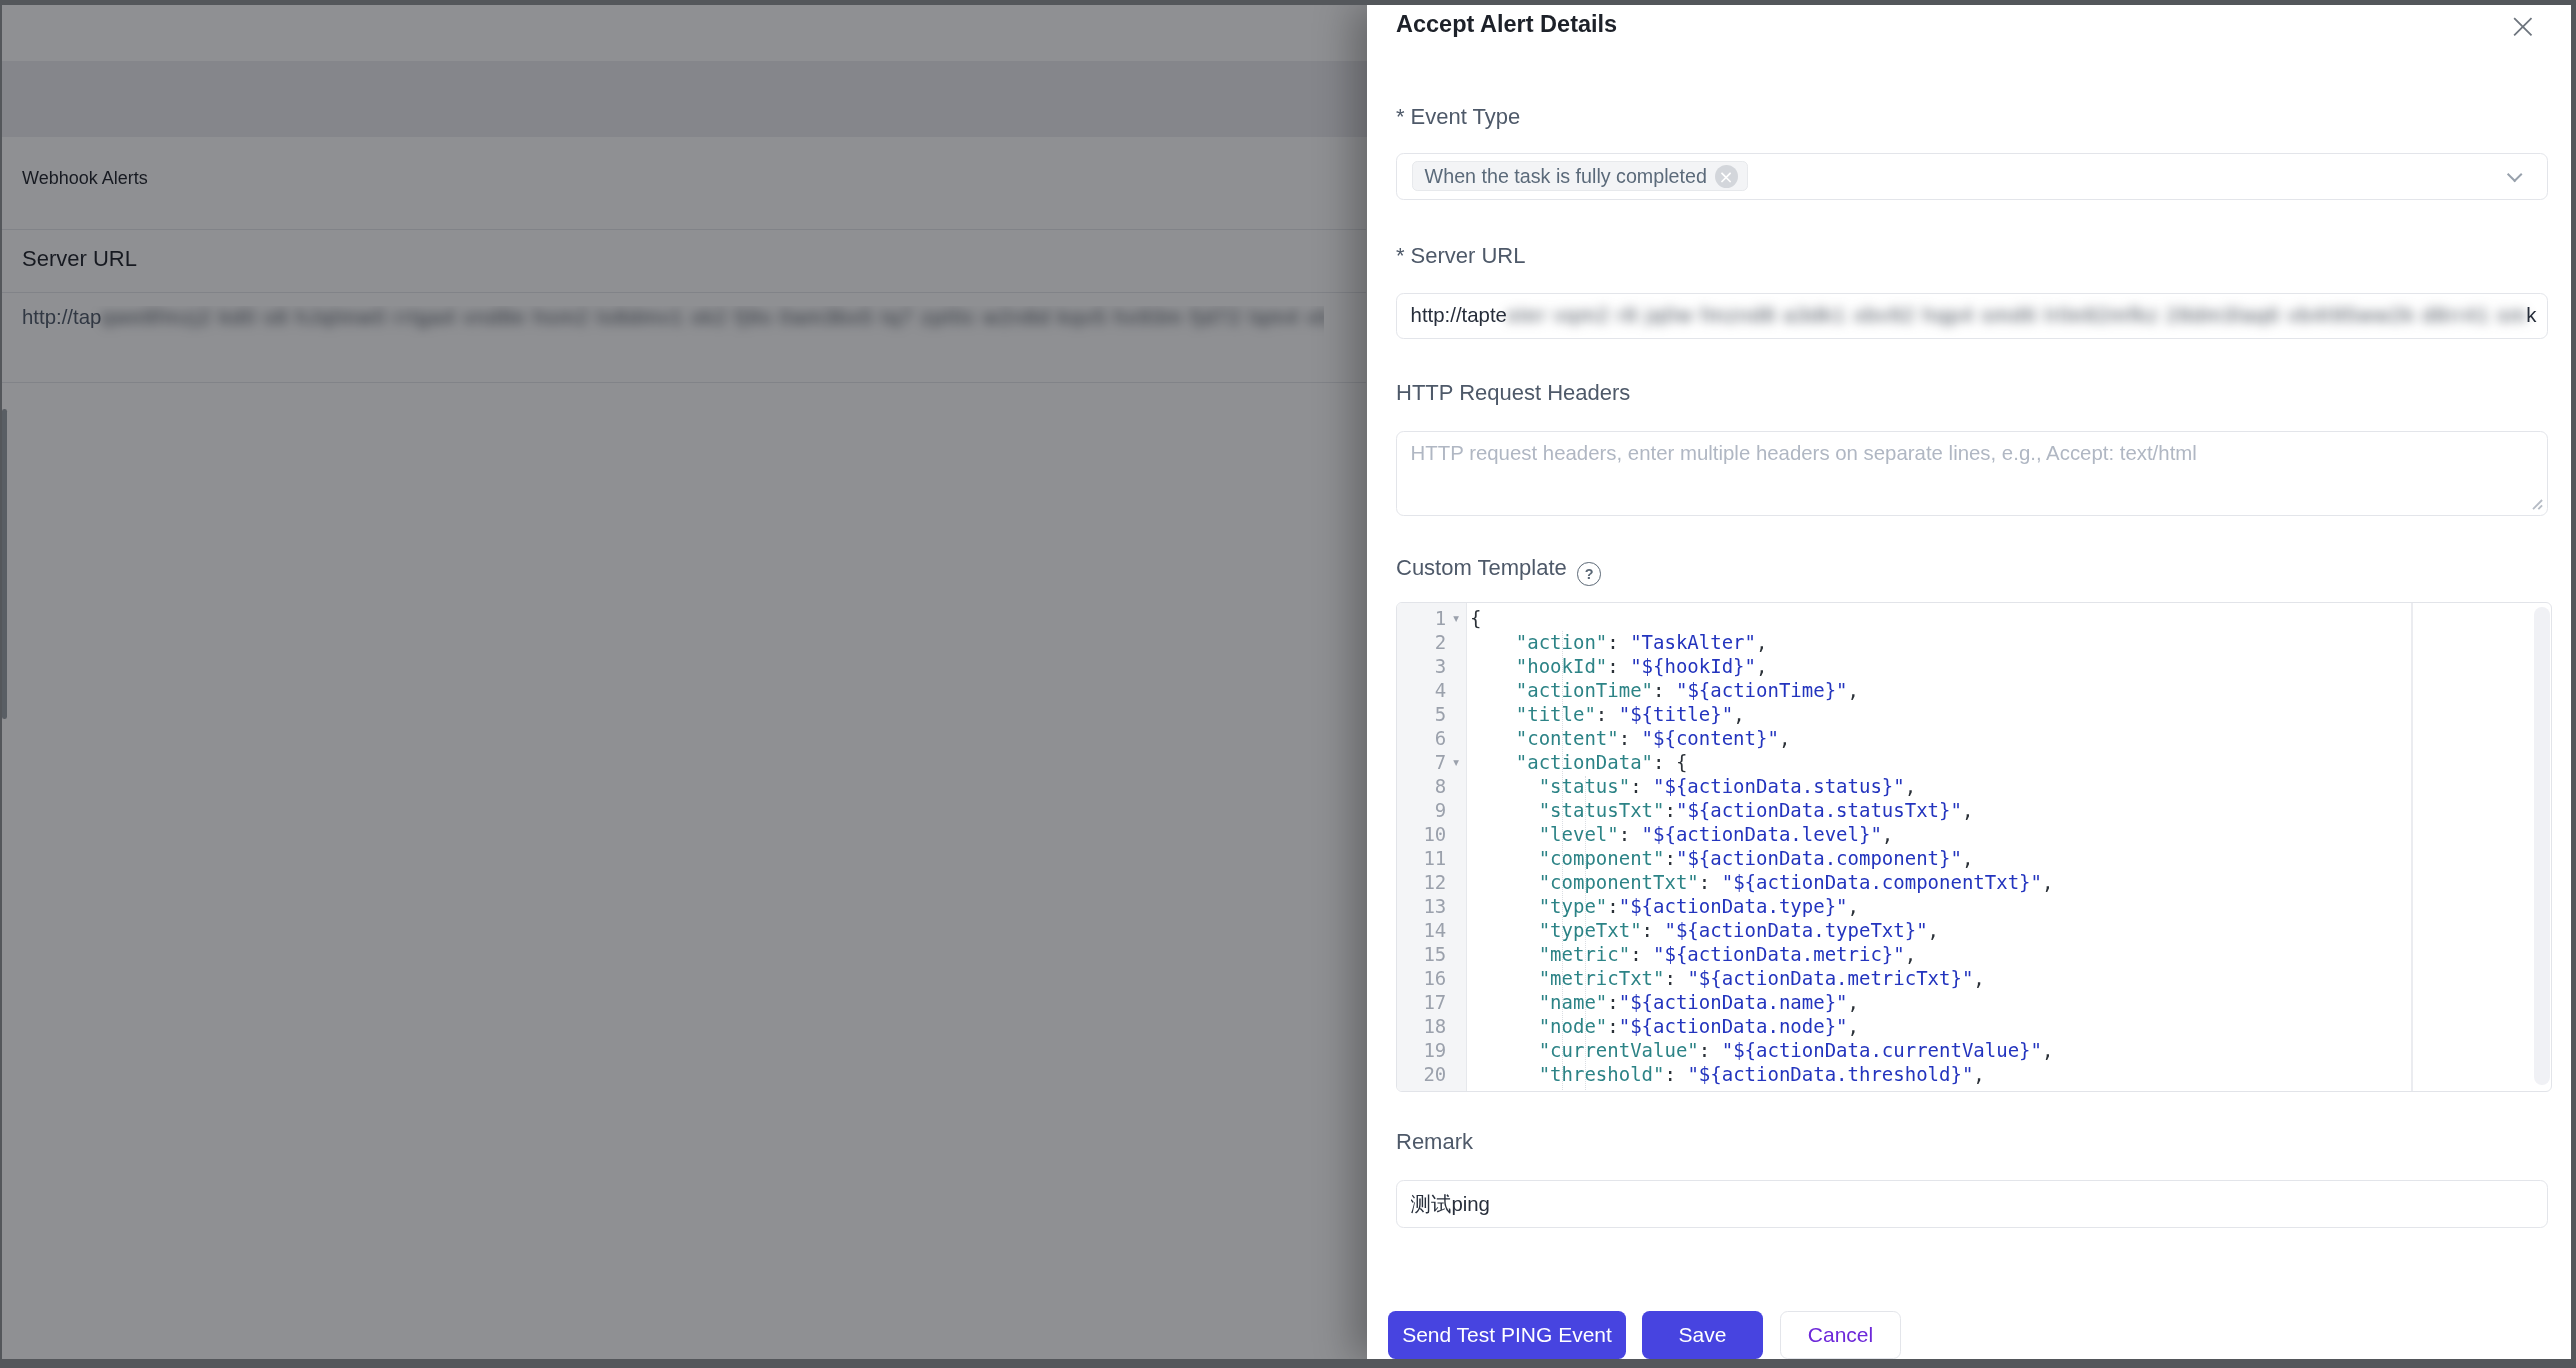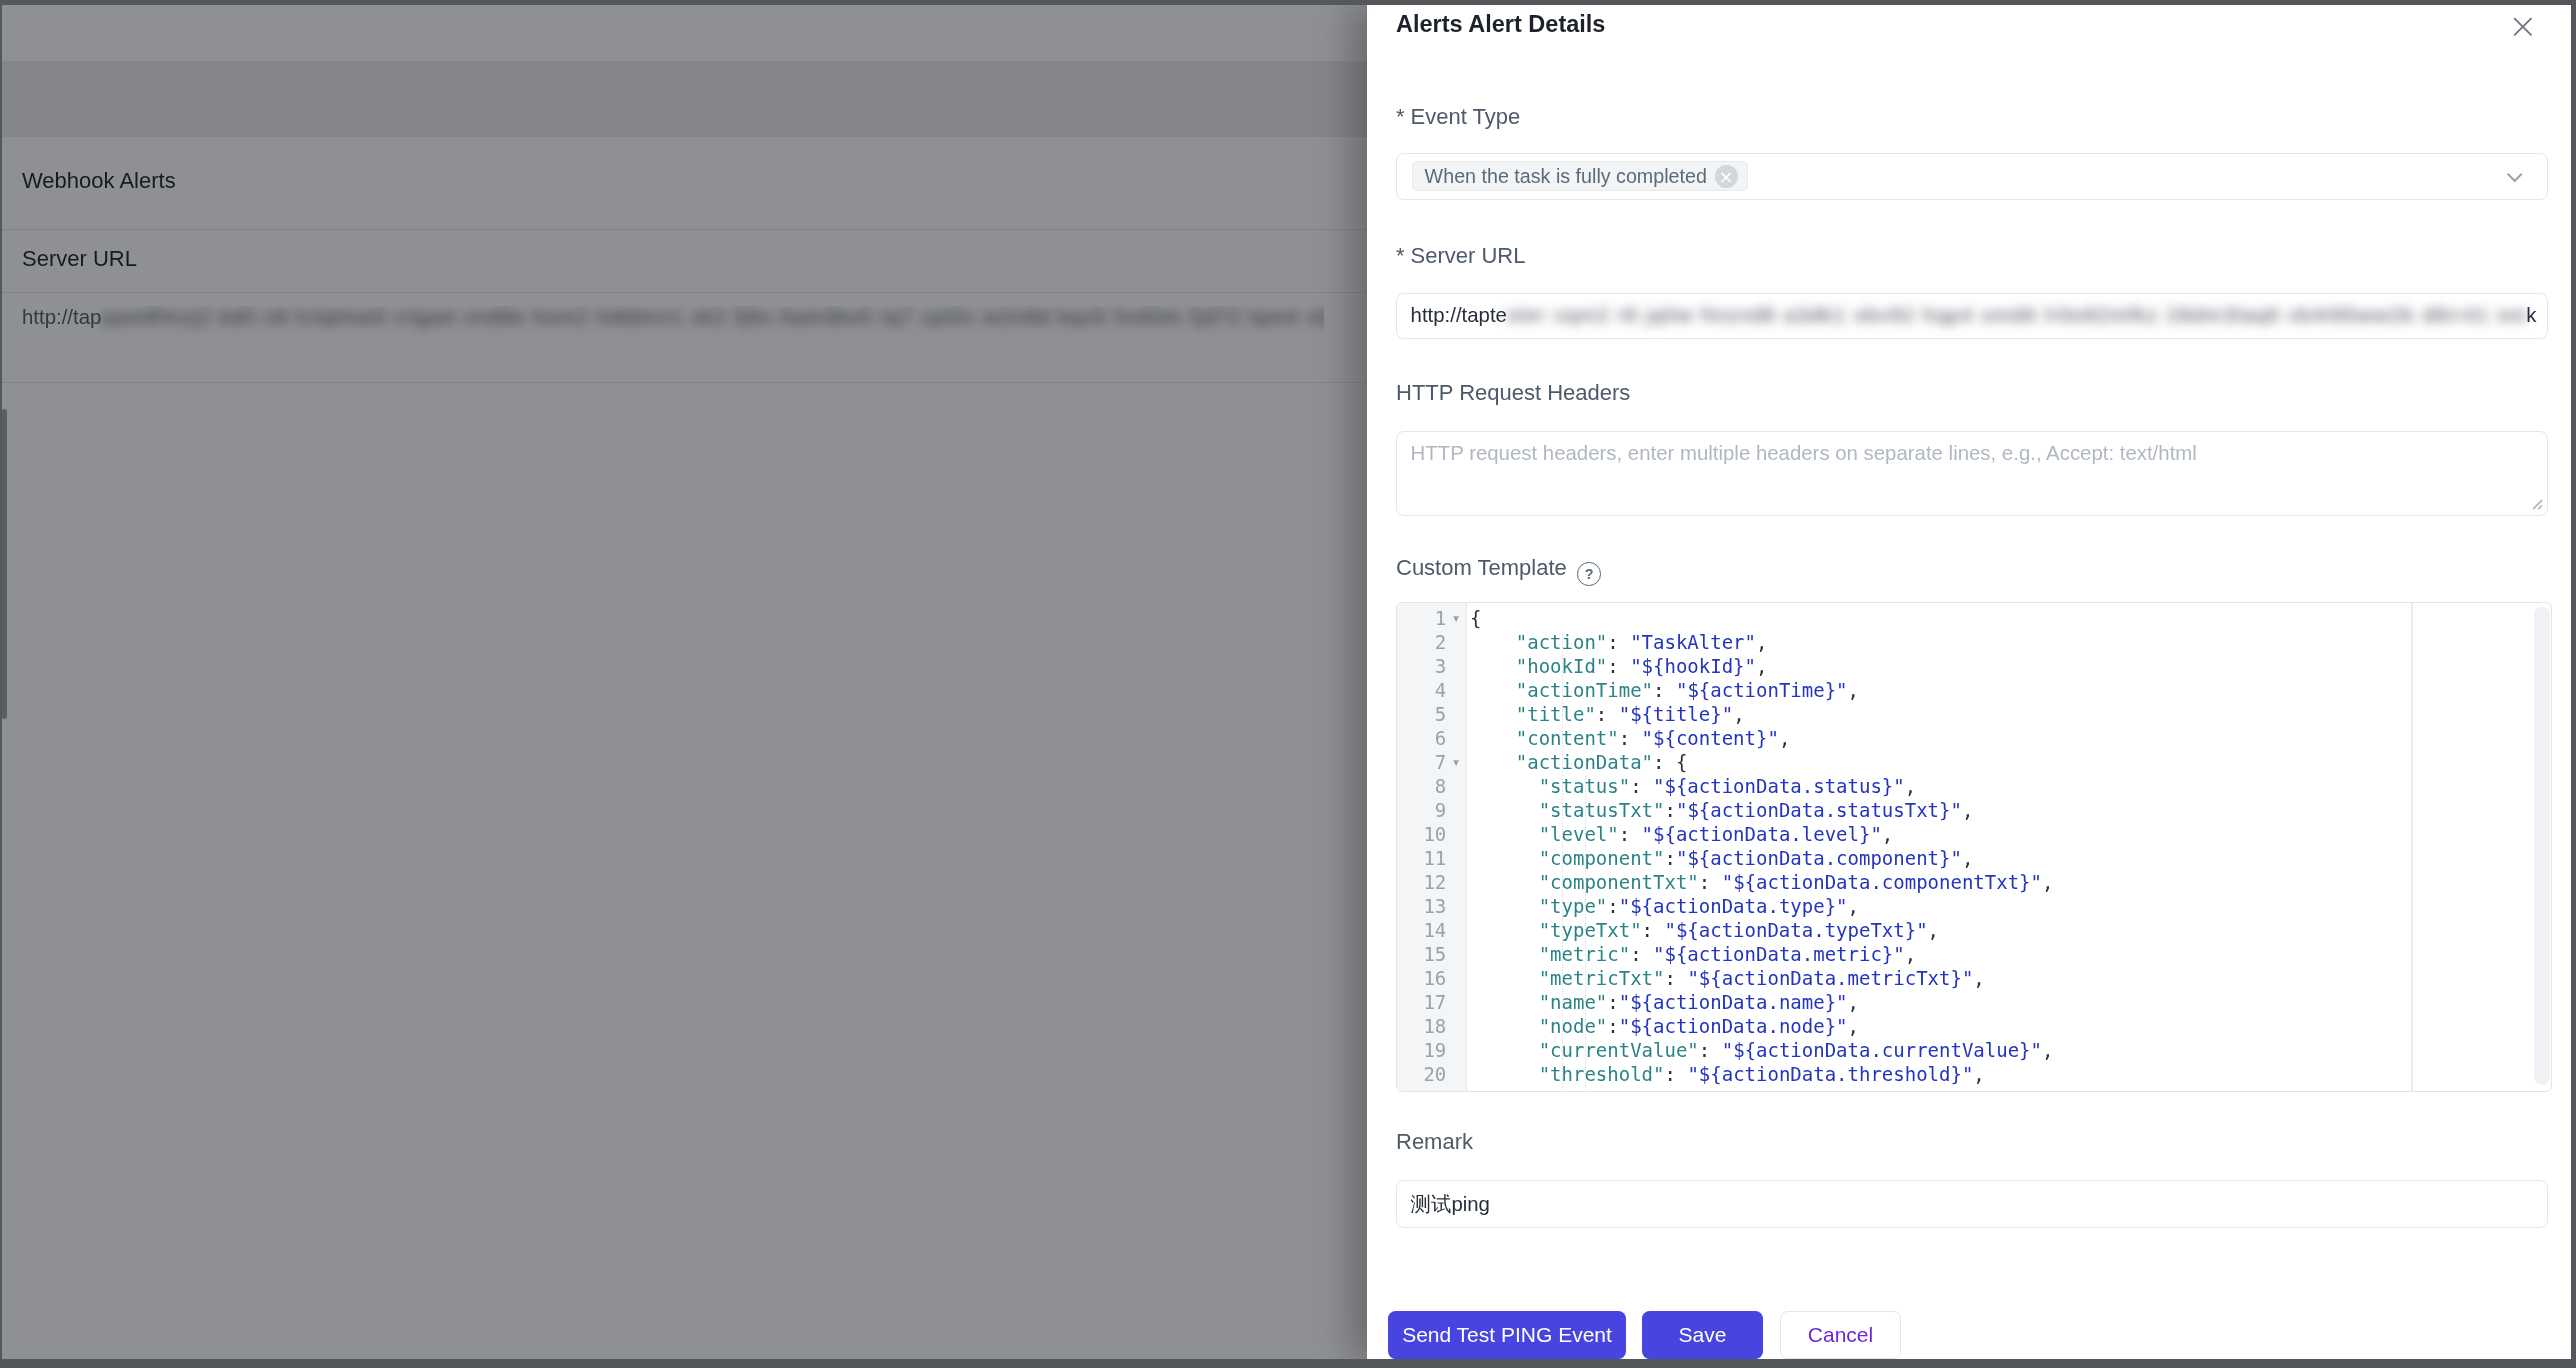--- a/index.html
+++ b/index.html
@@ -13,21 +13,21 @@
   .chrome.left { left:0; top:0; width:2.3px; height:1368px; }
   .chrome.right { left:2571px; top:0; width:5.3px; height:1368px; }
   .chrome.bottom { left:0; top:1359px; width:2576px; height:9px; }
 
   
   .bg-page { position:absolute; left:2.3px; top:4.5px; width:2568px; height:1355px; background:#ffffff; }
   .bg-topbar { position:absolute; left:0; top:0; width:100%; height:56px; background:#151926; }
   .bg-topbar .partial-btn { position:absolute; right:1205px; top:7.6px; font-size:22px; color:#9aa3ad; }
   .bg-toolbar { position:absolute; left:0; top:56px; width:100%; height:76px; background:#ededf0; }
   .bg-content { position:absolute; left:0; top:132px; width:100%; height:1223px; background:#ffffff; }
-  .bg-title { position:absolute; left:19.7px; top:163px; font-size:22px; font-weight:500; color:#1d2129; }
+  .bg-title { position:absolute; left:19.7px; top:163px; font-size:18px; font-weight:500; color:#1d2129; }
   .bg-divider { position:absolute; left:0; width:1364px; height:1.5px; background:#e5e6eb; }
   .bg-th { position:absolute; left:19.7px; top:241px; font-size:22px; font-weight:500; color:#1d2129; }
   .bg-row { position:absolute; left:19.7px; top:301px; width:1302px; height:32px; overflow:hidden;
             white-space:nowrap; font-size:20.4px; color:#4e5969; }
   .bg-row .blur { filter:blur(5.3px); color:#3c4450; letter-spacing:1.5px; }
   .left-scroll-thumb { position:absolute; left:0px; top:404px; width:4.5px; height:310px;
                        background:#9aa0a6; border-radius:2.3px; }
 
   
   .overlay { position:absolute; left:0; top:0; width:1367px; height:1368px;
@@ -116,21 +116,21 @@
     <div class="bg-th">Server URL</div>
     <div class="bg-divider" style="top:287px"></div>
     <div class="bg-row"><span>http://tap</span><span class="blur">qwe8fmzj2 kd0 s8 hJqlmw0 rrtga4 vnd8e hsm2 lo8dmv1 xk2 fj9s 0am3bx5 tq7 zpl0c w2n8d kqv5 hx93m fjd72 lqm4 vbz81 ns0d3 kr7e wp2m</span></div>
     <div class="bg-divider" style="top:377px"></div>
     <div class="left-scroll-thumb"></div>
   </div>
 
   <div class="overlay"></div>
 
   <div class="modal">
-    <div class="m-title">Alerts Alert Details</div>
+    <div class="m-title">Accept Alert Details</div>
     <div class="m-close">×</div>
 
     <div class="f-label" style="top:99px"><span class="req">*</span><span>Event Type</span></div>
     <div class="box select">
       <span class="tag">
         <span>When the task is fully completed</span>
         <span class="tag-close">×</span>
       </span>
       <span class="chevron"></span>
     </div>

